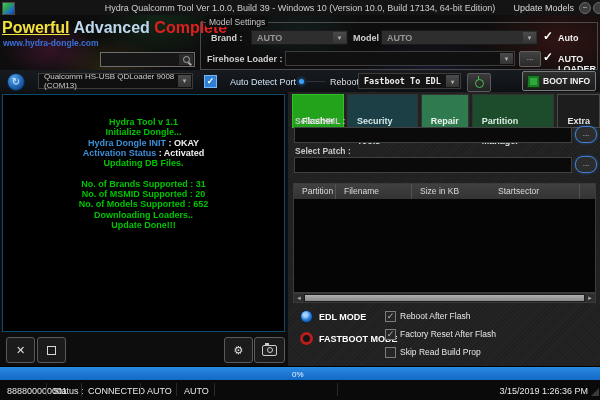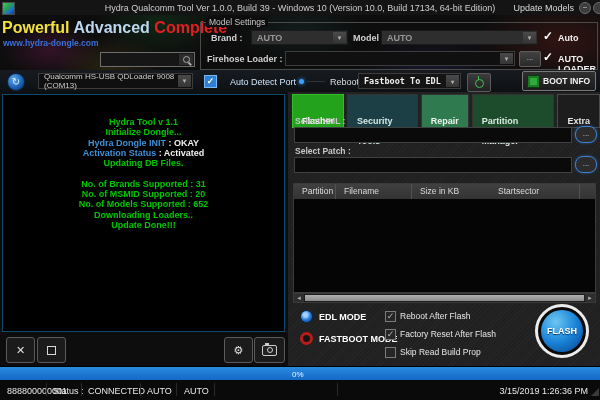--- a/index.html
+++ b/index.html
@@ -21,21 +21,21 @@
   .header{position:absolute;left:0;top:15px;width:600px;height:55px;
     background:
       radial-gradient(70px 40px at 50px 35px, rgba(190,40,130,.22), transparent 70%),
       radial-gradient(90px 50px at 160px 8px, rgba(40,150,60,.18), transparent 70%),
       radial-gradient(80px 45px at 110px 52px, rgba(210,170,40,.14), transparent 70%),
       radial-gradient(120px 60px at 560px 25px, rgba(190,50,40,.20), transparent 70%),
       radial-gradient(110px 55px at 430px 58px, rgba(60,70,190,.18), transparent 70%),
       radial-gradient(90px 50px at 300px 15px, rgba(60,160,160,.10), transparent 70%),
       #0d0d0d;}
   .brand{position:absolute;left:2px;top:4px;font-size:16px;font-weight:bold;letter-spacing:0px;white-space:nowrap;}
-  .brand .w1{color:#f2e23c;}
+  .brand .w1{color:#f2e23c;text-decoration:underline;}
   .brand .w2{color:#bdd7ee;}
   .brand .w3{color:#e02020;}
   .website{position:absolute;left:3px;top:23px;font-size:8.5px;font-weight:bold;color:#3a6fd8;}
   .search{position:absolute;left:100px;top:37px;width:93px;height:13px;background:#161616;border:1px solid #6e6e6e;}
   .search-btn{position:absolute;right:1px;top:1px;width:14px;height:11px;background:#2c2c2c;display:flex;align-items:center;justify-content:center;}
   .mag{width:5px;height:5px;border:1.5px solid #a8a8a8;border-radius:50%;position:relative;}
   .mag::after{content:"";position:absolute;width:4px;height:1.5px;background:#a8a8a8;transform:rotate(45deg);right:-3px;bottom:-2px;}
 
   .group{position:absolute;left:200px;top:7px;width:396px;height:46px;border:1px solid #4a4a4a;}
   .group-label{position:absolute;left:5px;top:-6px;padding:0 3px;background:#0d0d0d;font-size:8.5px;color:#c8c8c8;}
@@ -282,23 +282,20 @@
     <div class="radio radio-fb" style="left:12px;top:240px;"></div>
     <span class="mode-label" style="left:31px;top:242px;">FASTBOOT MODE</span>
 
     <div class="cbx" style="left:97px;top:219px;"><span>✓</span></div>
     <span class="cbx-label" style="left:112px;top:219px;">Reboot After Flash</span>
     <div class="cbx" style="left:97px;top:237px;"><span>✓</span></div>
     <span class="cbx-label" style="left:112px;top:237px;">Factory Reset After Flash</span>
     <div class="cbx" style="left:97px;top:255px;"><span style="visibility: hidden;">✓</span></div>
     <span class="cbx-label" style="left:112px;top:255px;">Skip Read Build Prop</span>
 
-    <div class="flash-btn">
-      <div class="flash-inner">FLASH</div>
-    </div>
   </div>
 
   <div class="progress">
     <span class="progress-label">0%</span>
   </div>
 
   <div class="statusbar">
     <span class="sb-item" style="left:7px;">888800000001</span>
     <div class="sb-sep" style="left:46px;"></div>
     <span class="sb-item" style="left:53px;">Status :</span>

